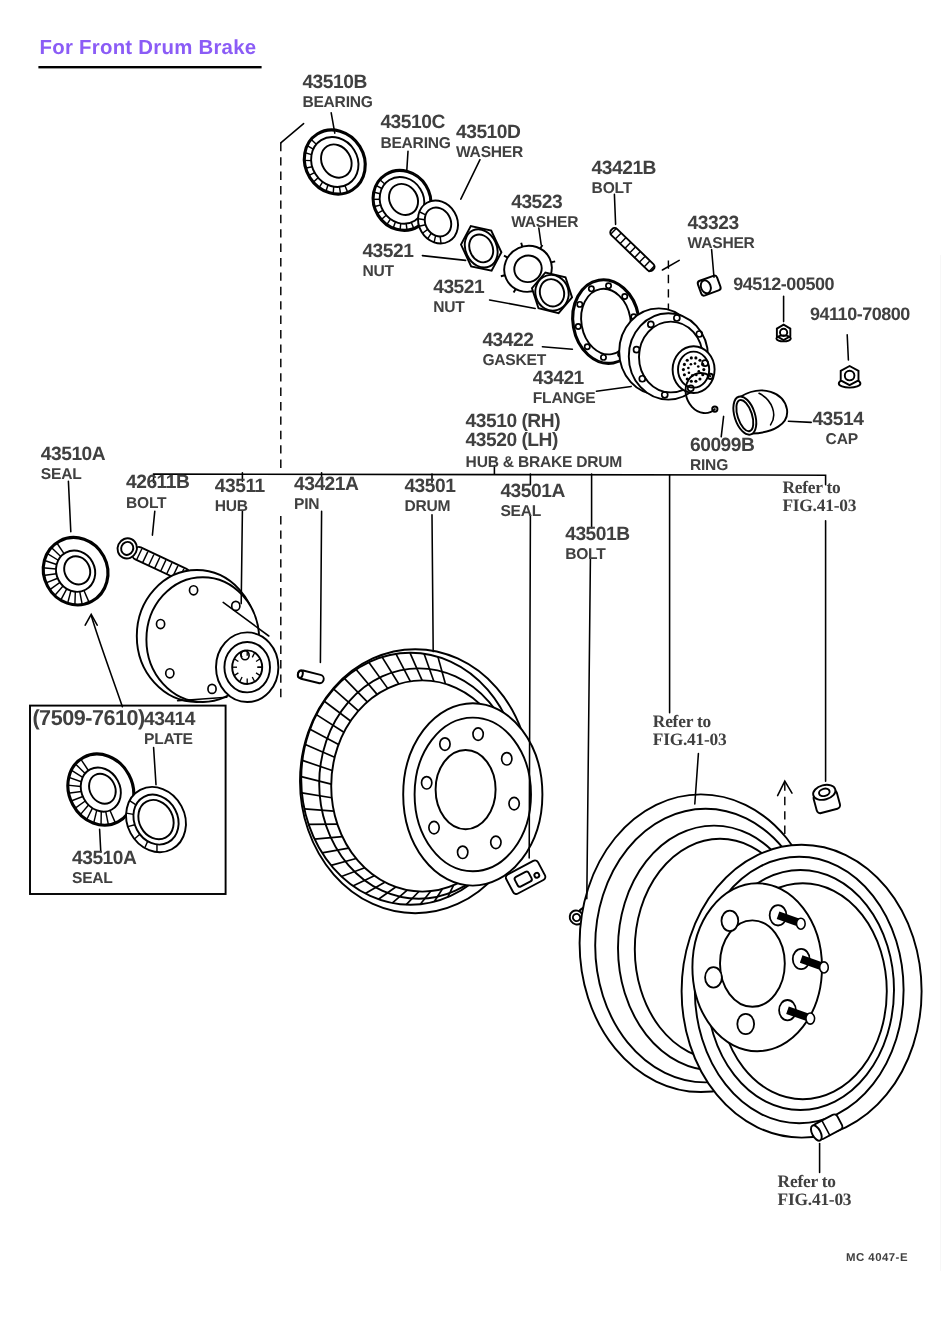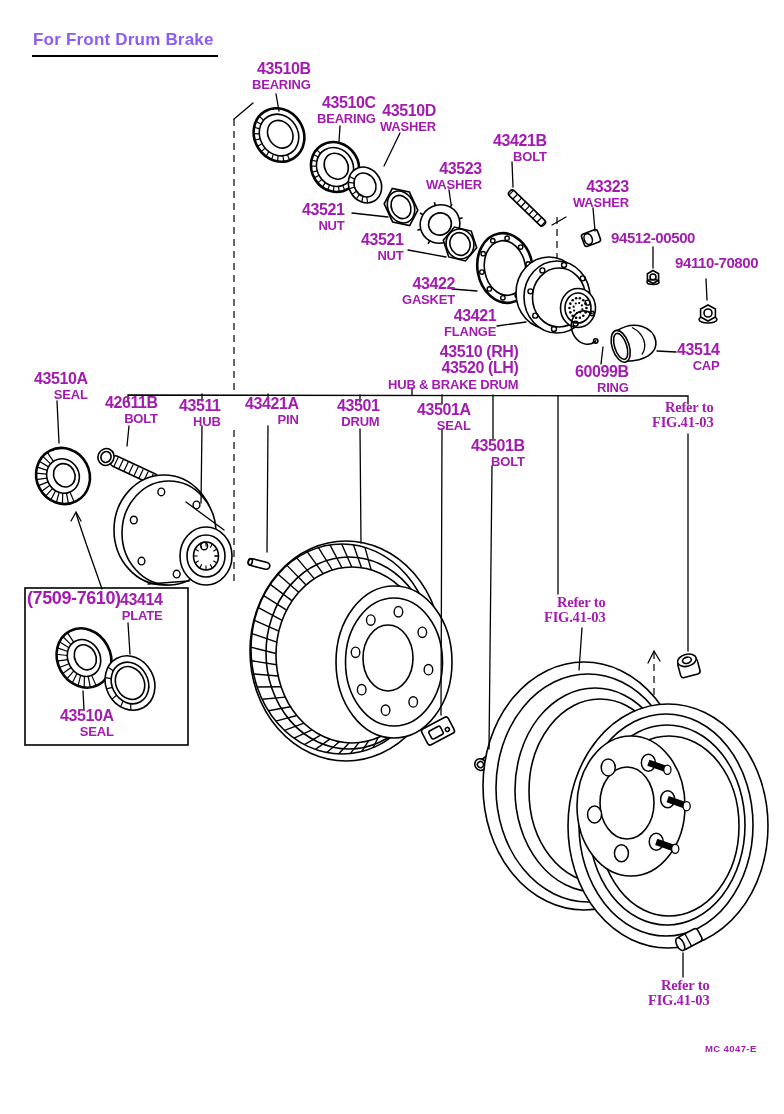--- a/index.html
+++ b/index.html
@@ -3,21 +3,21 @@
 <meta charset="utf-8">
 <style>
   html,body{margin:0;padding:0;background:#e8e8e8;}
   #stage{position:relative;width:784px;height:1114px;background:#ffffff;overflow:hidden;
          font-family:"Liberation Sans",sans-serif;}
   #art{position:absolute;left:0;top:0;}
   .sw  {stroke:#000;fill:none;stroke-width:1.6;stroke-linecap:round;}
   .swf {stroke:#000;fill:#fff;stroke-width:1.6;stroke-linecap:round;}
   .thin{stroke:#000;fill:none;stroke-width:1.3;stroke-linecap:round;}
   .dash{stroke:#000;fill:none;stroke-width:1.2;stroke-dasharray:7 5;}
-  .lbl{position:absolute;color:#a21caf;font-weight:700;line-height:1.02;white-space:nowrap;text-align:right;}
+  .lbl{position:absolute;color:#404040;font-weight:700;line-height:1.02;white-space:nowrap;}
   .num{font-size:16px;letter-spacing:-0.4px;}
   .nm {font-size:13px;letter-spacing:-0.2px;margin-top:1px;}
   .one{font-size:15px;letter-spacing:-0.4px;}
   .rl {font-size:14.5px;letter-spacing:-0.2px;font-family:Liberation Serif, serif;}
   .cap15{font-size:18px;letter-spacing:-0.4px;}
   .code{font-size:9.5px;letter-spacing:0.4px;}
   .title{position:absolute;left:32px;top:30px;font-size:17px;font-weight:700;color:#8b5cf6;
          border-bottom:2.5px solid #000;padding:0 4px 5px 1px;letter-spacing:0.2px;}
 </style>
 </head>
@@ -555,21 +555,21 @@
   <div class="num">43510 (RH)</div>
   <div class="num">43520 (LH)</div>
   <div class="nm">HUB &amp; BRAKE DRUM</div>
 </div>
 <div class="lbl" style="left:575px;top:364px">
   <div class="num">60099B</div>
   <div class="nm">RING</div>
 </div>
 <div class="lbl" style="left:677px;top:342px">
   <div class="num">43514</div>
-  <div class="nm" style="">CAP</div>
+  <div class="nm" style="margin-left:11px">CAP</div>
 </div>
 <div class="lbl" style="left:34px;top:371px">
   <div class="num">43510A</div>
   <div class="nm">SEAL</div>
 </div>
 <div class="lbl" style="left:105px;top:395px">
   <div class="num">42611B</div>
   <div class="nm">BOLT</div>
 </div>
 <div class="lbl" style="left:179px;top:398px">

